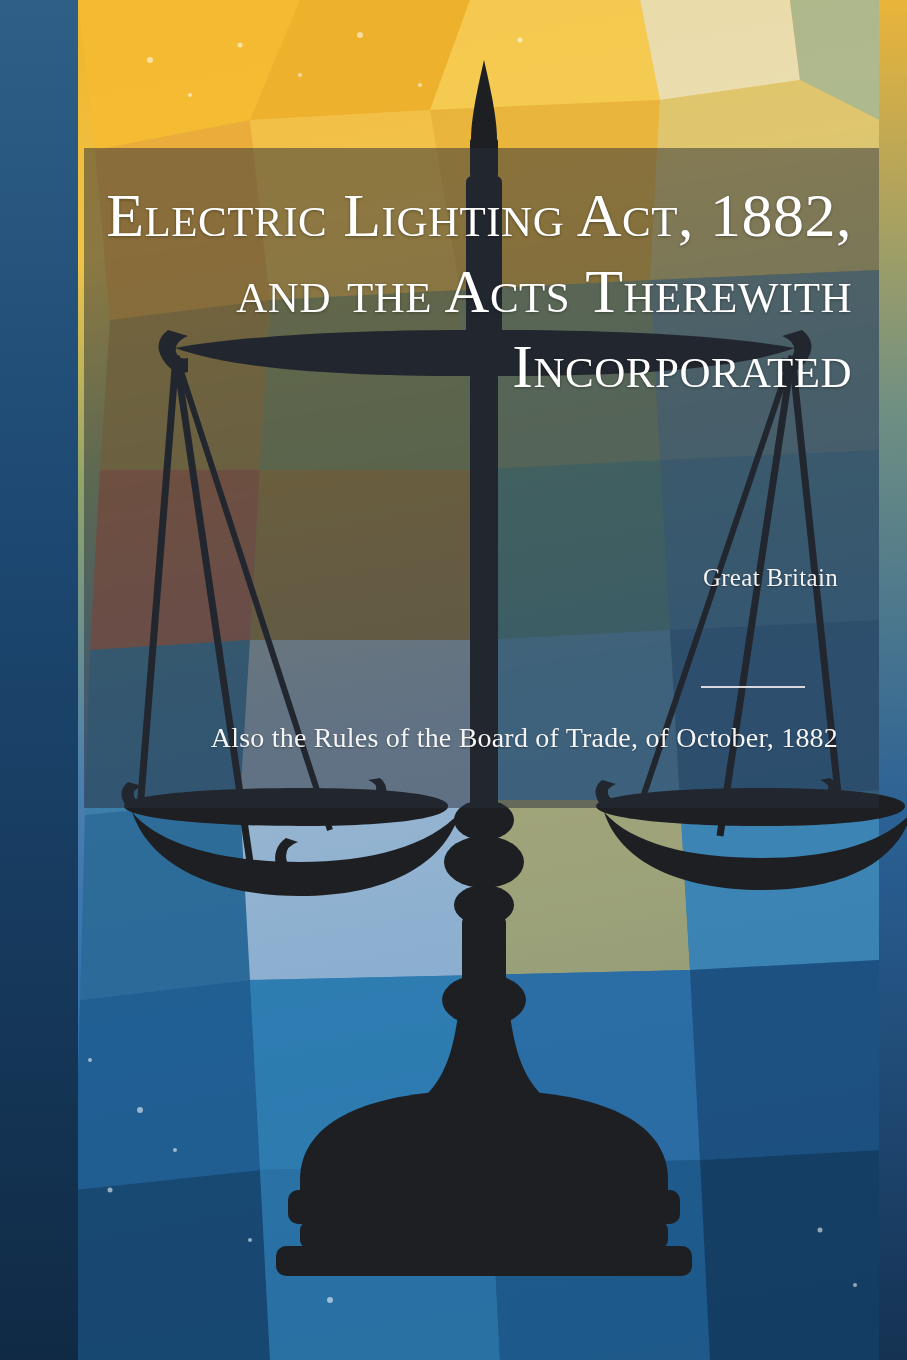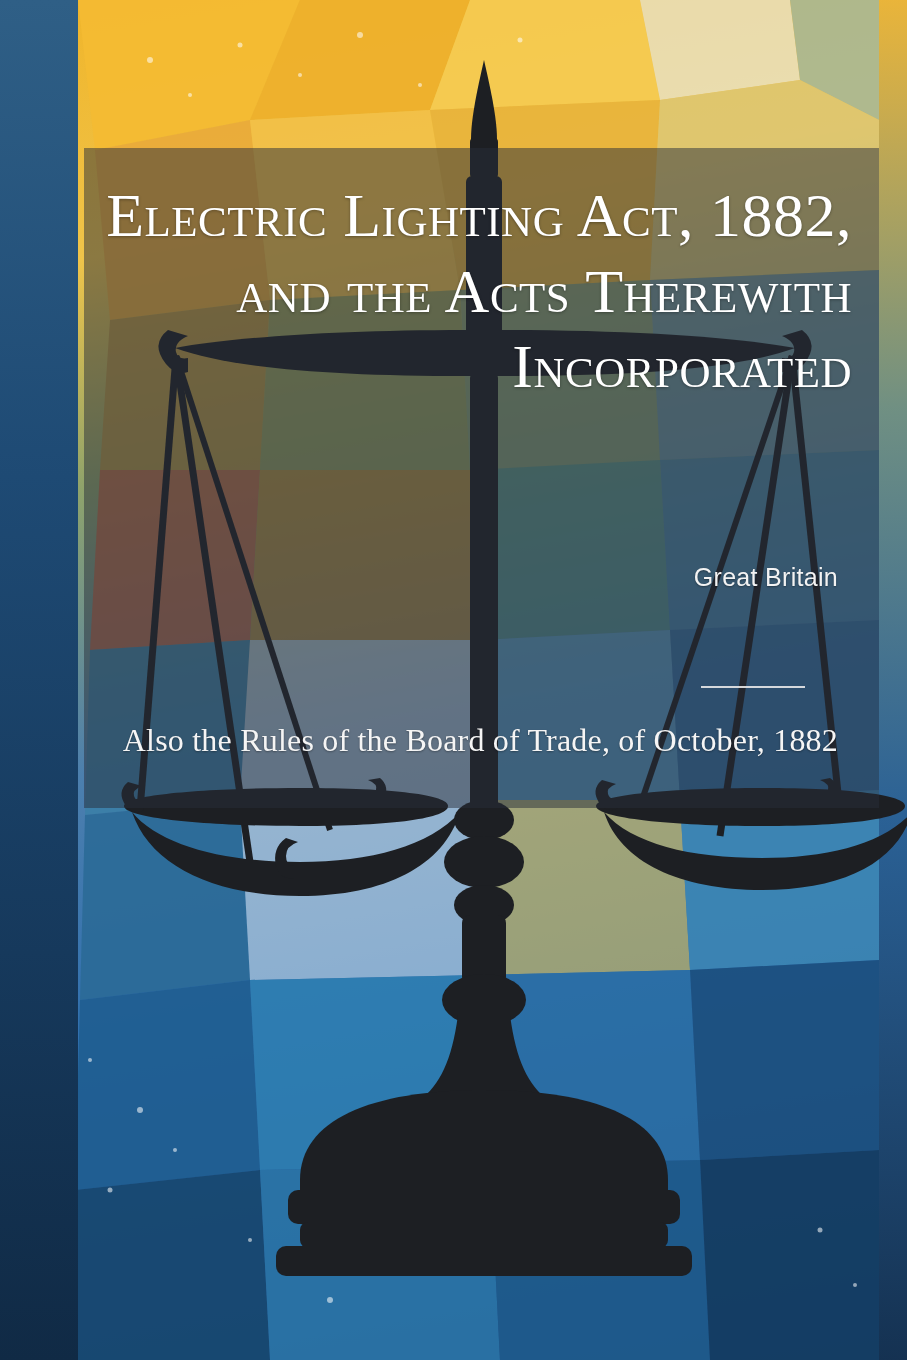--- a/index.html
+++ b/index.html
@@ -89,21 +89,21 @@
     top: 556px;
     width: 772px;
     padding: 0 18px;
     box-sizing: border-box;
     text-align: right;
     color: #f3f3f3;
   }
   .author {
     font-size: 25px;
     line-height: 1.75;
-    font-family: Liberation Sans, sans-serif;
+    font-family: Liberation Serif, serif;
     letter-spacing: .3px;
     text-shadow: 0 1px 2px rgba(0,0,0,.35);
   }
   .rule {
     position: absolute;
     right: 102px;
     top: 686px;
     width: 104px;
     height: 2px;
     background: #e8e8e8;
@@ -111,21 +111,21 @@
   }
   .subtitle {
     position: absolute;
     left: 84px;
     top: 722px;
     width: 772px;
     padding: 0 18px;
     box-sizing: border-box;
     text-align: right;
     color: #f5f5f5;
-    font-size: 32px;
+    font-size: 28px;
     font-family: "Liberation Serif", serif;
     letter-spacing: .2px;
     text-shadow: 0 1px 2px rgba(0,0,0,.35);
   }
 </style>
 </head>
 <body>
 
 <div class="cover">
 

